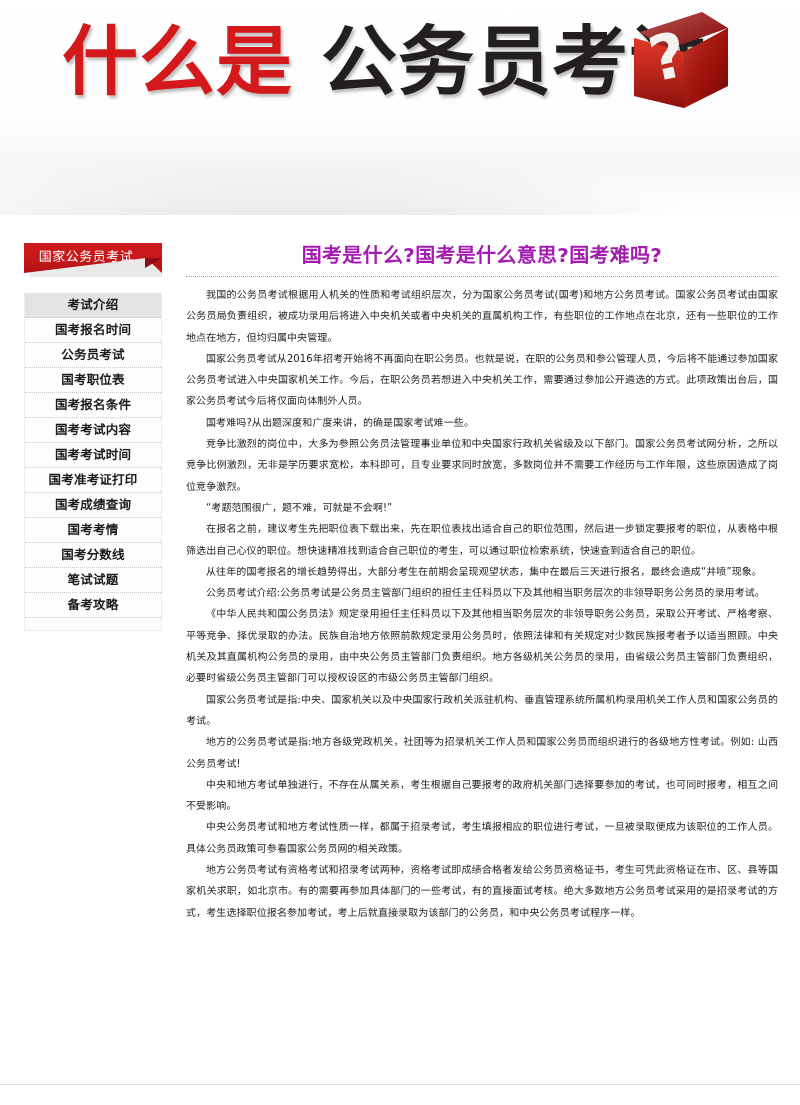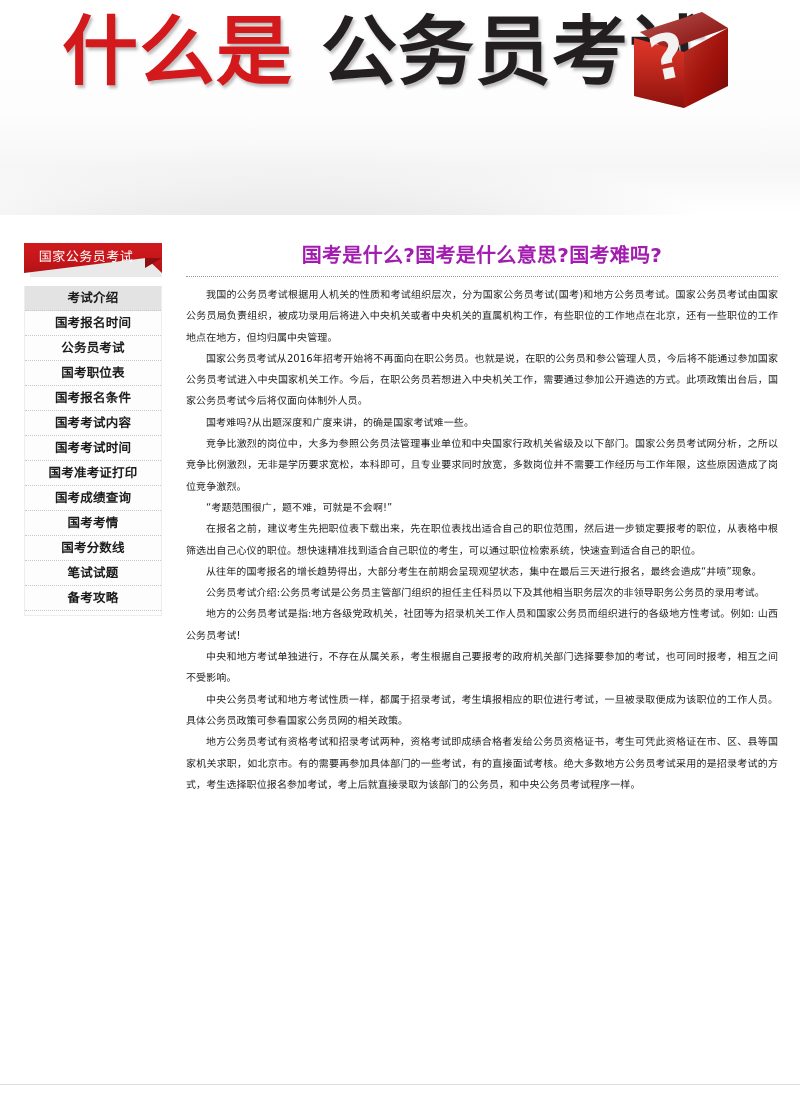--- a/index.html
+++ b/index.html
@@ -33,21 +33,21 @@
     background:
       radial-gradient(ellipse 620px 150px at 36% 118%, #e4e4e4 0%, #eeeeee 38%, rgba(255,255,255,0) 72%),
       linear-gradient(180deg, #ffffff 0%, #fdfdfd 52%, #f6f6f6 78%, #ffffff 100%);
   }
   .banner-title {
     position: absolute;
     left: 62px;
     top: 14px;
     height: 96px;
     display: flex;
-    align-items: flex-start;
+    align-items: center;
     white-space: nowrap;
     font-size: 76px;
     font-weight: bold;
     letter-spacing: 1px;
     line-height: 1;
     gap: 28px;
   }
   .bt-red {
     color: #d3191b;
     text-shadow: 2px 3px 3px rgba(90,90,90,0.40);
@@ -119,27 +119,27 @@
     height: 27px;
     line-height: 27px;
     text-align: center;
     color: #ffffff;
     font-size: 13px;
     font-weight: normal;
     letter-spacing: 0.5px;
   }
   .side-list {
     width: 138px;
-    margin-top: 13px;
+    margin-top: 20px;
     background: #fdfdfd;
     border-left: 1px solid #ededed;
     border-right: 1px solid #ededed;
     border-bottom: 1px solid #ededed;
     box-sizing: border-box;
-    padding-bottom: 4px;
+    padding-bottom: 12px;
   }
   .side-item {
     height: 24px;
     line-height: 24px;
     text-align: center;
     font-size: 12.5px;
     font-weight: bold;
     color: #1b1b1b;
     border-bottom: 1px dotted #c9c9c9;
     letter-spacing: 0.2px;
@@ -259,20 +259,22 @@
     <div class="title-rule"></div>
     <div id="article-body">
         <p class="para">我国的公务员考试根据用人机关的性质和考试组织层次，分为国家公务员考试(国考)和地方公务员考试。国家公务员考试由国家公务员局负责组织，被成功录用后将进入中央机关或者中央机关的直属机构工作，有些职位的工作地点在北京，还有一些职位的工作地点在地方，但均归属中央管理。</p>
         <p class="para">国家公务员考试从2016年招考开始将不再面向在职公务员。也就是说，在职的公务员和参公管理人员，今后将不能通过参加国家公务员考试进入中央国家机关工作。今后，在职公务员若想进入中央机关工作，需要通过参加公开遴选的方式。此项政策出台后，国家公务员考试今后将仅面向体制外人员。</p>
         <p class="para">国考难吗?从出题深度和广度来讲，的确是国家考试难一些。</p>
         <p class="para">竞争比激烈的岗位中，大多为参照公务员法管理事业单位和中央国家行政机关省级及以下部门。国家公务员考试网分析，之所以竞争比例激烈，无非是学历要求宽松，本科即可，且专业要求同时放宽，多数岗位并不需要工作经历与工作年限，这些原因造成了岗位竞争激烈。</p>
         <p class="para">“考题范围很广，题不难，可就是不会啊!”</p>
         <p class="para">在报名之前，建议考生先把职位表下载出来，先在职位表找出适合自己的职位范围，然后进一步锁定要报考的职位，从表格中根筛选出自己心仪的职位。想快速精准找到适合自己职位的考生，可以通过职位检索系统，快速查到适合自己的职位。</p>
         <p class="para">从往年的国考报名的增长趋势得出，大部分考生在前期会呈现观望状态，集中在最后三天进行报名，最终会造成“井喷”现象。</p>
         <p class="para">公务员考试介绍:公务员考试是公务员主管部门组织的担任主任科员以下及其他相当职务层次的非领导职务公务员的录用考试。</p>
+        <p class="para">《中华人民共和国公务员法》规定录用担任主任科员以下及其他相当职务层次的非领导职务公务员，采取公开考试、严格考察、平等竞争、择优录取的办法。民族自治地方依照前款规定录用公务员时，依照法律和有关规定对少数民族报考者予以适当照顾。中央机关及其直属机构公务员的录用，由中央公务员主管部门负责组织。地方各级机关公务员的录用，由省级公务员主管部门负责组织，必要时省级公务员主管部门可以授权设区的市级公务员主管部门组织。</p>
+        <p class="para">国家公务员考试是指:中央、国家机关以及中央国家行政机关派驻机构、垂直管理系统所属机构录用机关工作人员和国家公务员的考试。</p>
         <p class="para">地方的公务员考试是指:地方各级党政机关，社团等为招录机关工作人员和国家公务员而组织进行的各级地方性考试。例如: 山西公务员考试!</p>
         <p class="para">中央和地方考试单独进行，不存在从属关系，考生根据自己要报考的政府机关部门选择要参加的考试，也可同时报考，相互之间不受影响。</p>
         <p class="para">中央公务员考试和地方考试性质一样，都属于招录考试，考生填报相应的职位进行考试，一旦被录取便成为该职位的工作人员。具体公务员政策可参看国家公务员网的相关政策。</p>
         <p class="para">地方公务员考试有资格考试和招录考试两种，资格考试即成绩合格者发给公务员资格证书，考生可凭此资格证在市、区、县等国家机关求职，如北京市。有的需要再参加具体部门的一些考试，有的直接面试考核。绝大多数地方公务员考试采用的是招录考试的方式，考生选择职位报名参加考试，考上后就直接录取为该部门的公务员，和中央公务员考试程序一样。</p>
       </div>
   </div>
 
   <div class="bottom-rule"></div>
 </div>
 

